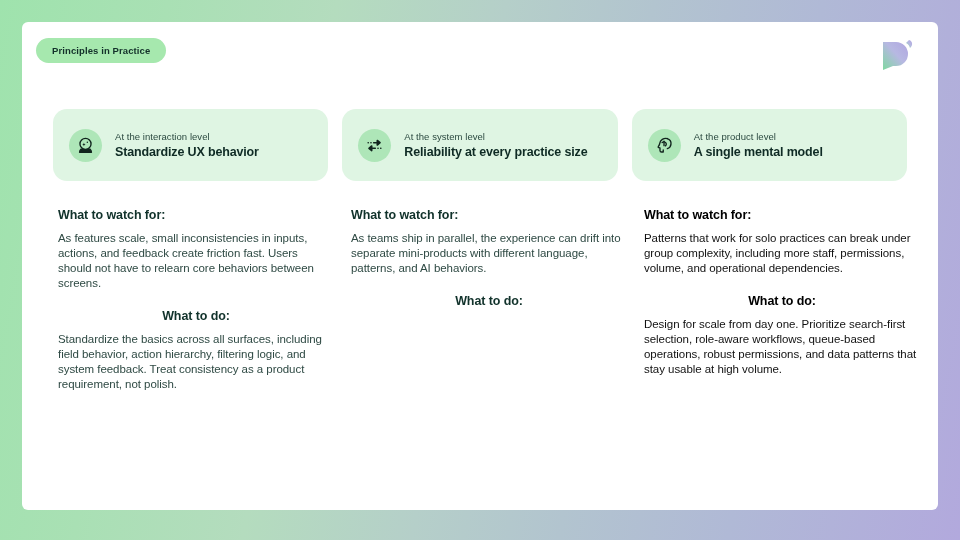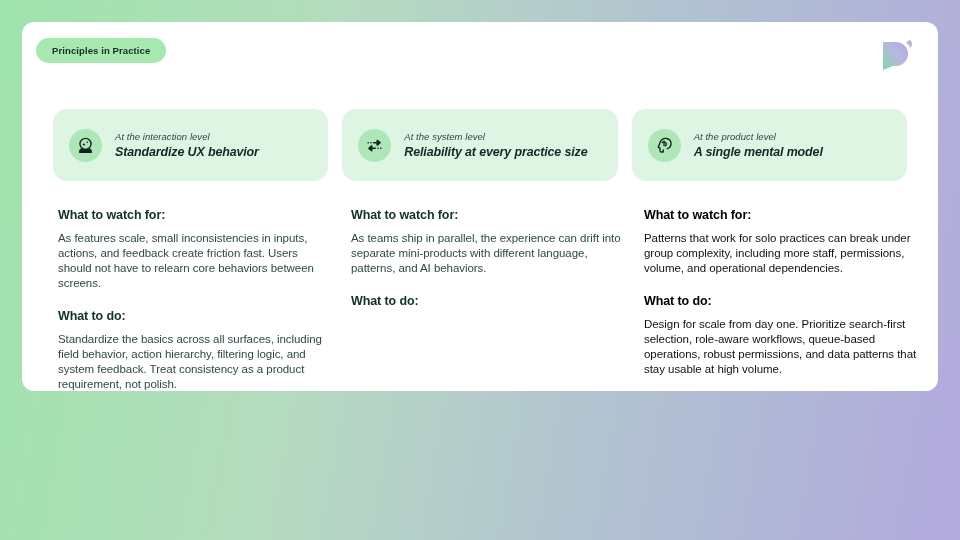--- a/index.html
+++ b/index.html
@@ -20,23 +20,23 @@
                 #b2c4cf 62%,
                 #b0b9d6 78%,
                 #b2a9dd 100%);
   }
 
   .slide {
     position: absolute;
     left: 22px;
     top: 22px;
     width: 916px;
-    height: 369px;
+    height: 488px;
     background: #ffffff;
-    border-radius: 12px;
+    border-radius: 6px;
   }
 
   
   .badge {
     position: absolute;
     left: 14px;
     top: 16px;
     background: #a6e8ae;
     color: #13302a;
     font-size: 9.5px;
@@ -81,21 +81,21 @@
     width: 33px;
     height: 33px;
     min-width: 33px;
     border-radius: 50%;
     background: #aee6b8;
     display: flex;
     align-items: center;
     justify-content: center;
   }
 
-  .card-text { display: flex; flex-direction: column; gap: 3px; font-style: italic; }
+  .card-text { display: flex; flex-direction: column; gap: 3px; }
 
   .card-eyebrow {
     font-size: 9.5px;
     color: #2c4a41;
     letter-spacing: 0.05px;
   }
 
   .card-title {
     font-size: 12.5px;
     font-weight: bold;
@@ -117,21 +117,21 @@
   .col { flex: 1 1 0; }
 
   .col-heading {
     font-size: 12.5px;
     font-weight: bold;
     color: #11322b;
     margin-bottom: 9px;
     letter-spacing: -0.1px;
   }
 
-  .col-heading.second { margin-top: 18px; }
+  .col-heading.second { margin-top: 18px; text-align: center; }
 
   .col-body {
     font-size: 11.5px;
     line-height: 15px;
     color: #2f4a44;
     letter-spacing: -0.05px;
   }
 
   .col.dark .col-heading { color: #000000; }
   .col.dark .col-body { color: #111111; }

